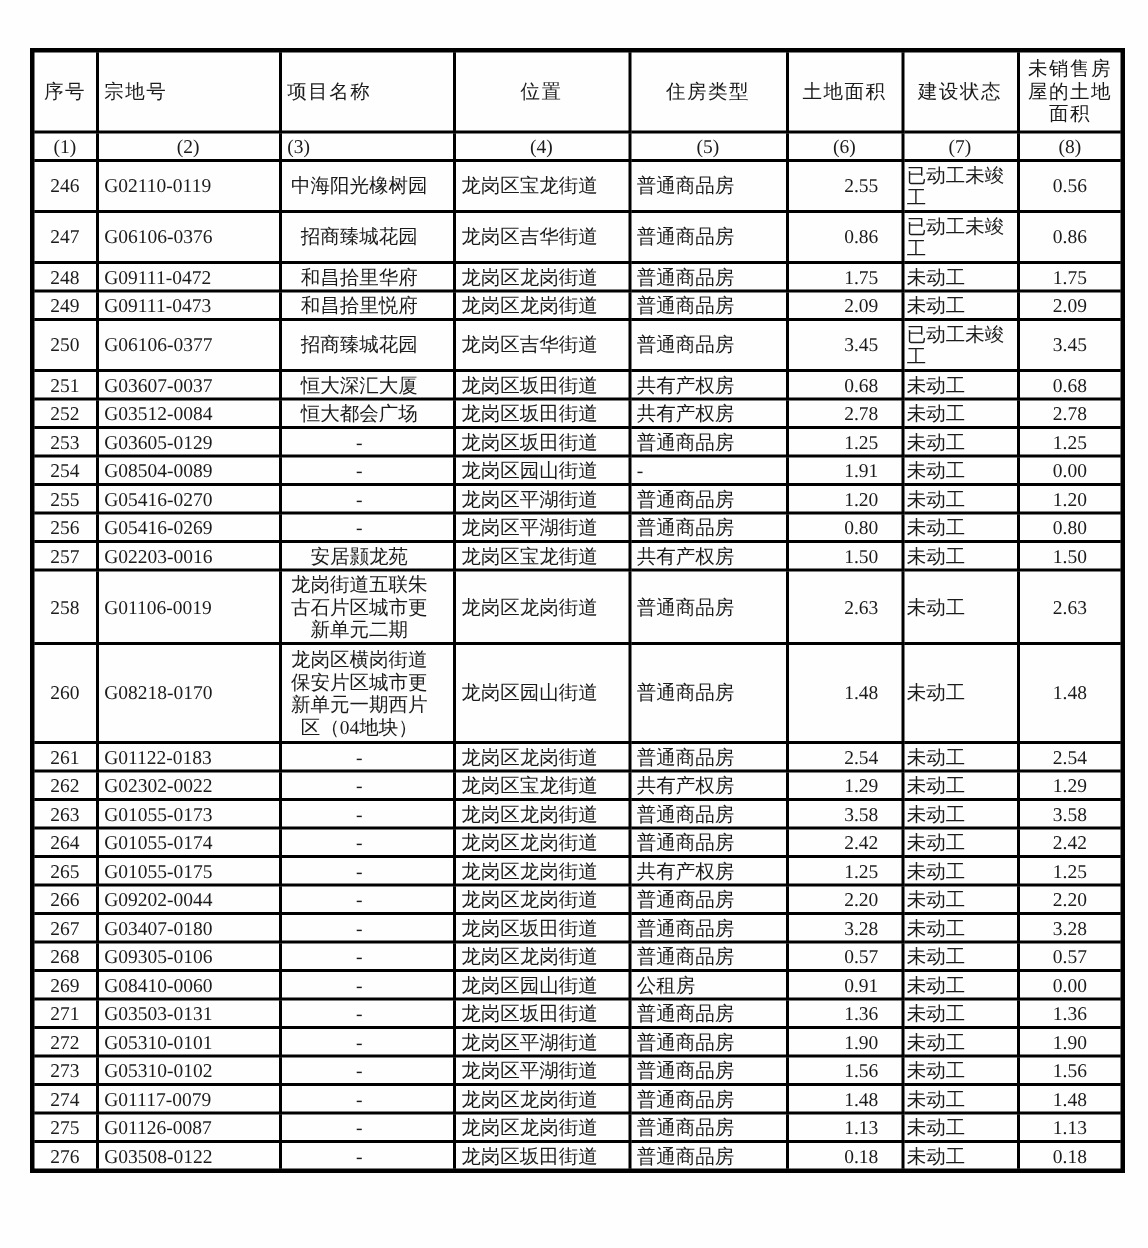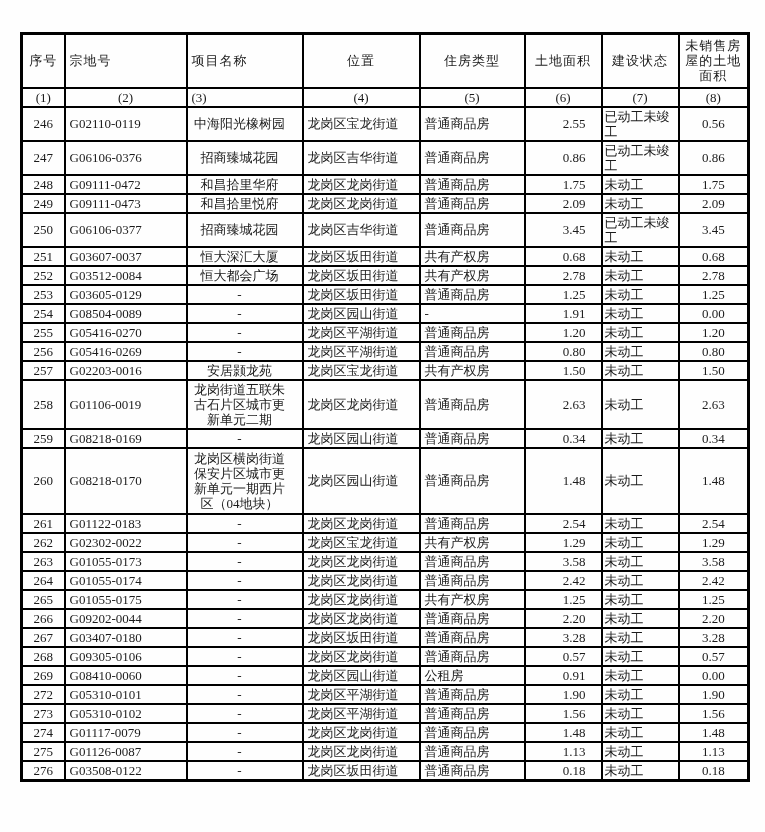--- a/index.html
+++ b/index.html
@@ -231,30 +231,20 @@
         <tr class="h3">
           <td>258</td>
           <td>G01106-0019</td>
           <td>龙岗街道五联朱古石片区城市更新单元二期</td>
           <td>龙岗区龙岗街道</td>
           <td>普通商品房</td>
           <td>2.63</td>
           <td>未动工</td>
           <td>2.63</td>
         </tr>
-        <tr>
-          <td>259</td>
-          <td>G08218-0169</td>
-          <td>-</td>
-          <td>龙岗区园山街道</td>
-          <td>普通商品房</td>
-          <td>0.34</td>
-          <td>未动工</td>
-          <td>0.34</td>
-        </tr>
         <tr class="h4">
           <td>260</td>
           <td>G08218-0170</td>
           <td>龙岗区横岗街道保安片区城市更新单元一期西片区（04地块）</td>
           <td>龙岗区园山街道</td>
           <td>普通商品房</td>
           <td>1.48</td>
           <td>未动工</td>
           <td>1.48</td>
         </tr>
@@ -342,20 +332,30 @@
           <td>269</td>
           <td>G08410-0060</td>
           <td>-</td>
           <td>龙岗区园山街道</td>
           <td>公租房</td>
           <td>0.91</td>
           <td>未动工</td>
           <td>0.00</td>
         </tr>
         <tr>
+          <td>271</td>
+          <td>G03503-0131</td>
+          <td>-</td>
+          <td>龙岗区坂田街道</td>
+          <td>普通商品房</td>
+          <td>1.36</td>
+          <td>未动工</td>
+          <td>1.36</td>
+        </tr>
+        <tr>
           <td>272</td>
           <td>G05310-0101</td>
           <td>-</td>
           <td>龙岗区平湖街道</td>
           <td>普通商品房</td>
           <td>1.90</td>
           <td>未动工</td>
           <td>1.90</td>
         </tr>
         <tr>

